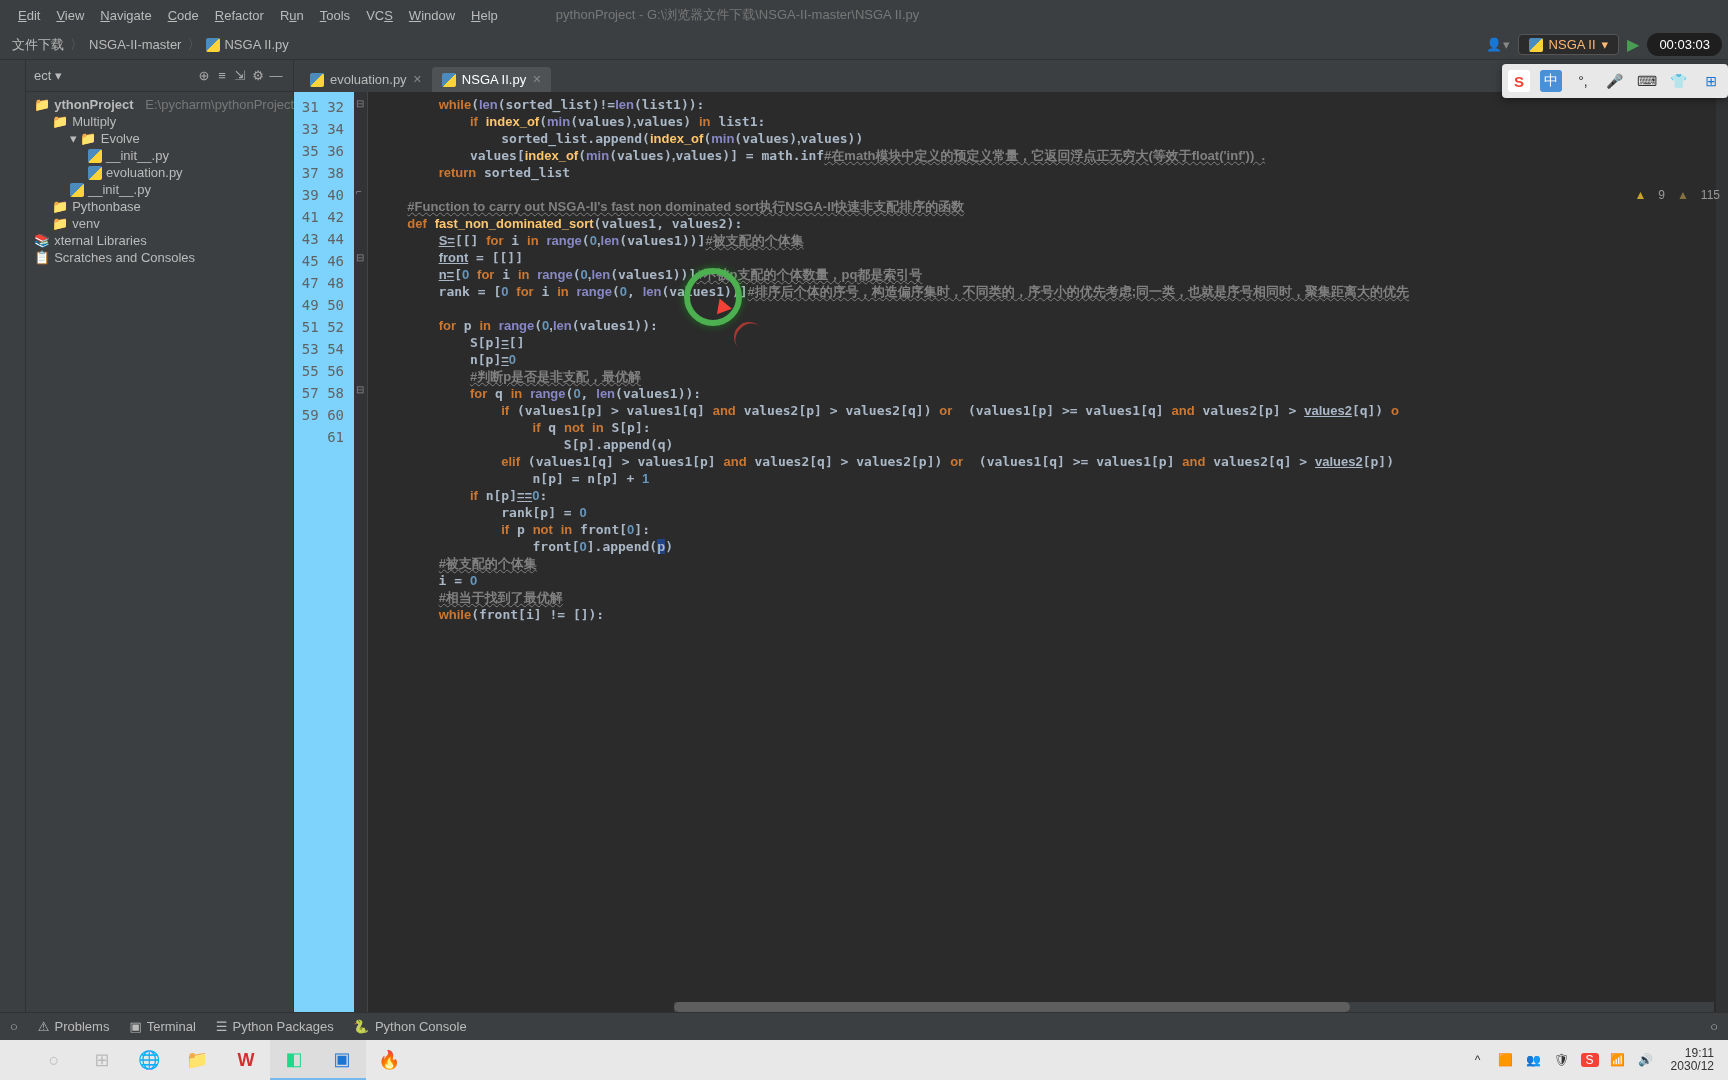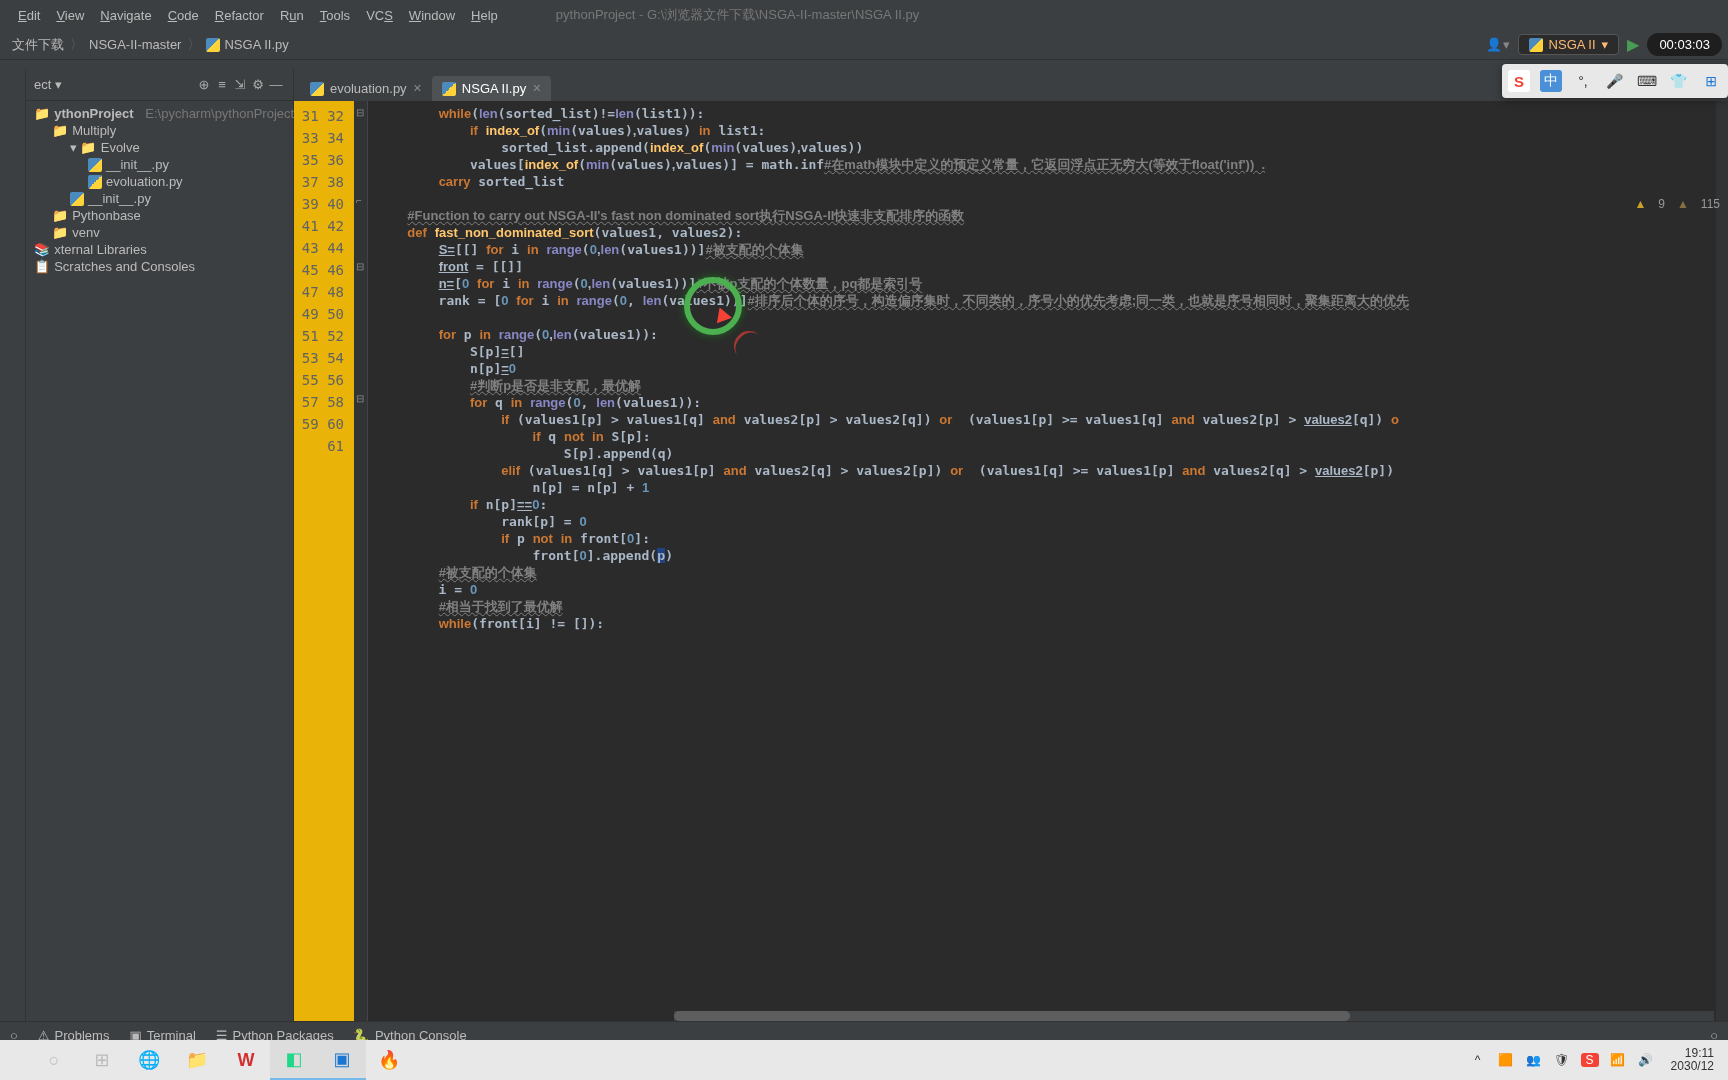--- a/index.html
+++ b/index.html
@@ -10,40 +10,40 @@
 .win-title { margin-left:50px; color:#777; }
 .crumb-row { height:30px; display:flex; align-items:center; padding:0 6px; background:#3c3f41; border-bottom:1px solid #323232; }
 .crumb { color:#bbb; padding:0 6px; }
 .crumb-sep { color:#666; }
 .crumb-file { display:flex; align-items:center; gap:4px; }
 .py-icon { width:14px; height:14px; background:linear-gradient(135deg,#4b8bbe 50%,#ffd43b 50%); border-radius:2px; }
 .right-tools { margin-left:auto; display:flex; align-items:center; gap:8px; }
 .run-cfg { background:#2b2b2b; border:1px solid #555; border-radius:4px; padding:2px 10px; display:flex; align-items:center; gap:6px; color:#fdba74; }
 .play { color:#499c54; font-size:16px; }
 .timer { background:#1e1e1e; border-radius:14px; padding:4px 12px; color:#fff; }
-.main { display:flex; height:calc(100% - 30px - 30px - 28px - 40px);margin-top:9px; }
+.main { display:flex; height:calc(100% - 30px - 30px - 28px - 40px); }
 .left-gutter { width:26px; background:#3c3f41; border-right:1px solid #323232; }
 .proj-panel { width:268px; background:#3c3f41; border-right:1px solid #323232; display:flex; flex-direction:column; }
 .proj-head { height:32px; display:flex; align-items:center; padding:0 8px; border-bottom:1px solid #323232; color:#bbb; }
 .proj-head .spacer { flex:1; }
 .proj-head .ico { width:18px; text-align:center; color:#aaa; cursor:pointer; }
 .tree { padding:4px 0; font-size:13px; }
 .tree-row { display:flex; align-items:center; padding:1px 4px 1px 8px; gap:4px; color:#bbb; }
 .tree-row.lvl1 { padding-left:26px; }
 .tree-row.lvl2 { padding-left:44px; }
 .tree-row.lvl3 { padding-left:62px; }
 .tree-dim { color:#777; }
 .folder-ico { color:#b0a16b; }
 .editor-area { flex:1; display:flex; flex-direction:column; background:#2b2b2b; overflow:hidden; }
 .tabs { height:32px; display:flex; align-items:flex-end; background:#3c3f41; padding-left:6px; }
 .tab { display:flex; align-items:center; gap:6px; padding:5px 10px; background:#3c3f41; color:#bbb; border-top-left-radius:4px; border-top-right-radius:4px; cursor:pointer; }
 .tab.active { background:#4e5254; color:#fff; }
 .tab-close { color:#888; font-size:11px; }
 .code-body { flex:1; display:flex; overflow:hidden; position:relative; }
-.gutter { width:60px; background:#eab308; text-align:right; padding:4px 10px 4px 4px; color:#606366; font-family:Consolas,monospace; font-size:14px; line-height:22px; }
+.gutter { width:60px; background:#7dd3fc; text-align:right; padding:4px 10px 4px 4px; color:#606366; font-family:Consolas,monospace; font-size:14px; line-height:22px; }
 .fold-col { width:14px; background:#313335; border-right:1px solid #444; position:relative; }
 .fold-mark { position:absolute; left:2px; width:10px; height:10px; color:#888; font-size:10px; }
 .code { flex:1; padding:4px 0 4px 8px; font-family:Consolas,monospace; font-size:13px; line-height:17px; white-space:pre; color:#a9b7c6; position:relative;font-weight:bold; }
 .marks { position:absolute; right:0; top:0; width:12px; height:100%; background:#313335; }
 .t-kw { color:#cc7832; }
 .t-fn { color:#ffc66d; }
 .t-bi { color:#8888c6; }
 .t-num { color:#6897bb; }
 .t-cmtu { color:#808080; text-decoration:underline wavy #808080; text-decoration-thickness:1px; }
 .t-op { color:#a9b7c6; }
@@ -211,21 +211,21 @@
       <div class="fold-col">
         <span class="fold-mark" style="top:6px">⊟</span>
         <span class="fold-mark" style="top:94px">⌐</span>
         <span class="fold-mark" style="top:160px">⊟</span>
         <span class="fold-mark" style="top:292px">⊟</span>
       </div>
       <div class="code" id="code">        <span class="t-kw">while</span>(<span class="t-bi">len</span>(sorted_list)!=<span class="t-bi">len</span>(list1)):
             <span class="t-kw">if</span> <span class="t-fn">index_of</span>(<span class="t-bi">min</span>(values)<span class="t-op">,</span>values) <span class="t-kw">in</span> list1:
                 sorted_list.append(<span class="t-fn">index_of</span>(<span class="t-bi">min</span>(values)<span class="t-op">,</span>values))
             values[<span class="t-fn">index_of</span>(<span class="t-bi">min</span>(values)<span class="t-op">,</span>values)] = math.inf<span class="t-cmtu">#在math模块中定义的预定义常量，它返回浮点正无穷大(等效于float('inf'))  .</span>
-        <span class="t-kw">carry</span> sorted_list
+        <span class="t-kw">return</span> sorted_list
 
     <span class="t-cmtu">#Function to carry out NSGA-II's fast non dominated sort执行NSGA-II快速非支配排序的函数</span>
     <span class="t-kw">def</span> <span class="t-fn">fast_non_dominated_sort</span>(values1, values2):
         <u>S=</u>[[] <span class="t-kw">for</span> i <span class="t-kw">in</span> <span class="t-bi">range</span>(<span class="t-num">0</span><span class="t-op">,</span><span class="t-bi">len</span>(values1))]<span class="t-cmtu">#被支配的个体集</span>
         <u>front</u> = [[]]
         <u>n=</u>[<span class="t-num">0</span> <span class="t-kw">for</span> i <span class="t-kw">in</span> <span class="t-bi">range</span>(<span class="t-num">0</span><span class="t-op">,</span><span class="t-bi">len</span>(values1))]<span class="t-cmtu">#不被p支配的个体数量，pq都是索引号</span>
         rank = [<span class="t-num">0</span> <span class="t-kw">for</span> i <span class="t-kw">in</span> <span class="t-bi">range</span>(<span class="t-num">0</span>, <span class="t-bi">len</span>(values1))]<span class="t-cmtu">#排序后个体的序号，构造偏序集时，不同类的，序号小的优先考虑;同一类，也就是序号相同时，聚集距离大的优先</span>
 
         <span class="t-kw">for</span> p <span class="t-kw">in</span> <span class="t-bi">range</span>(<span class="t-num">0</span><span class="t-op">,</span><span class="t-bi">len</span>(values1)):
             S[p]<u>=</u>[]

